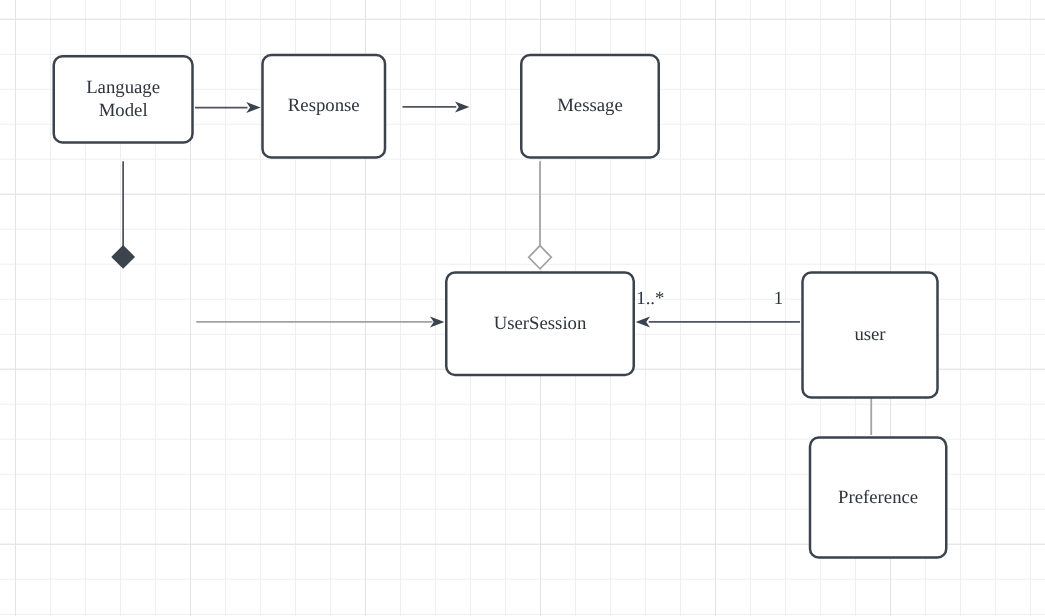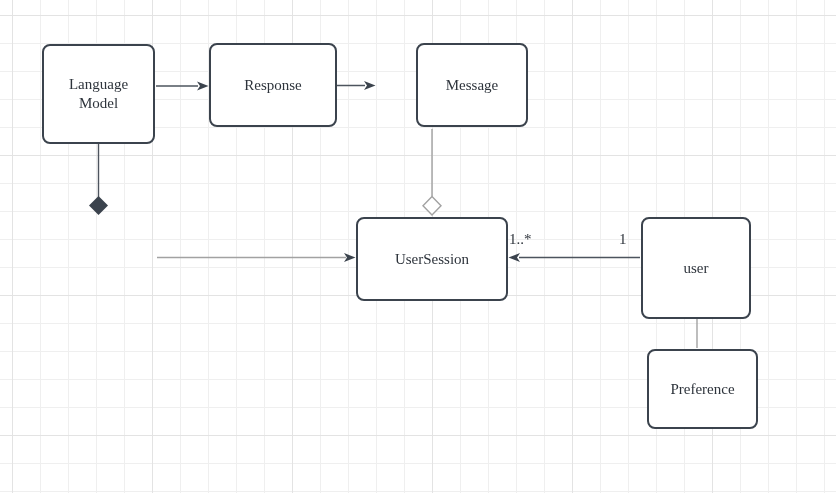--- a/index.html
+++ b/index.html
@@ -48,28 +48,28 @@
     border-radius:8px;
     display:flex;
     align-items:center;
     justify-content:center;
     text-align:center;
     font-size:15px;
     color:var(--text);
     line-height:19px;
   }
   .node .lbl{display:block;}
-  .node-language-model{left:42px;top:44px;width:113px;height:100px;}
+  .node-language-model{left:42px;top:44px;width:113px;height:71px;}
   .node-language-model .lbl{width:80px;}
-  .node-response{left:209px;top:43px;width:128px;height:84px;}
+  .node-response{left:209px;top:43px;width:100px;height:84px;}
   .node-message{left:376px;top:43px;width:112px;height:84px;margin-left:40px;}
   .node-chatbot{left:42px;top:217px;width:113px;height:83px;}
   .node-usersession{left:356px;top:217px;width:152px;height:84px;}
   .node-user{left:641px;top:217px;width:110px;height:102px;}
-  .node-preference{left:647px;top:349px;width:111px;height:80px;}
+  .node-preference{left:647px;top:349px;width:111px;height:98px;}
   .edge-label{
     position:absolute;
     font-size:15px;
     color:var(--text);
     white-space:nowrap;
   }
   .mult-target{left:509px;top:231px;}
   .mult-source{left:619px;top:231px;}
 </style>
 </head>

